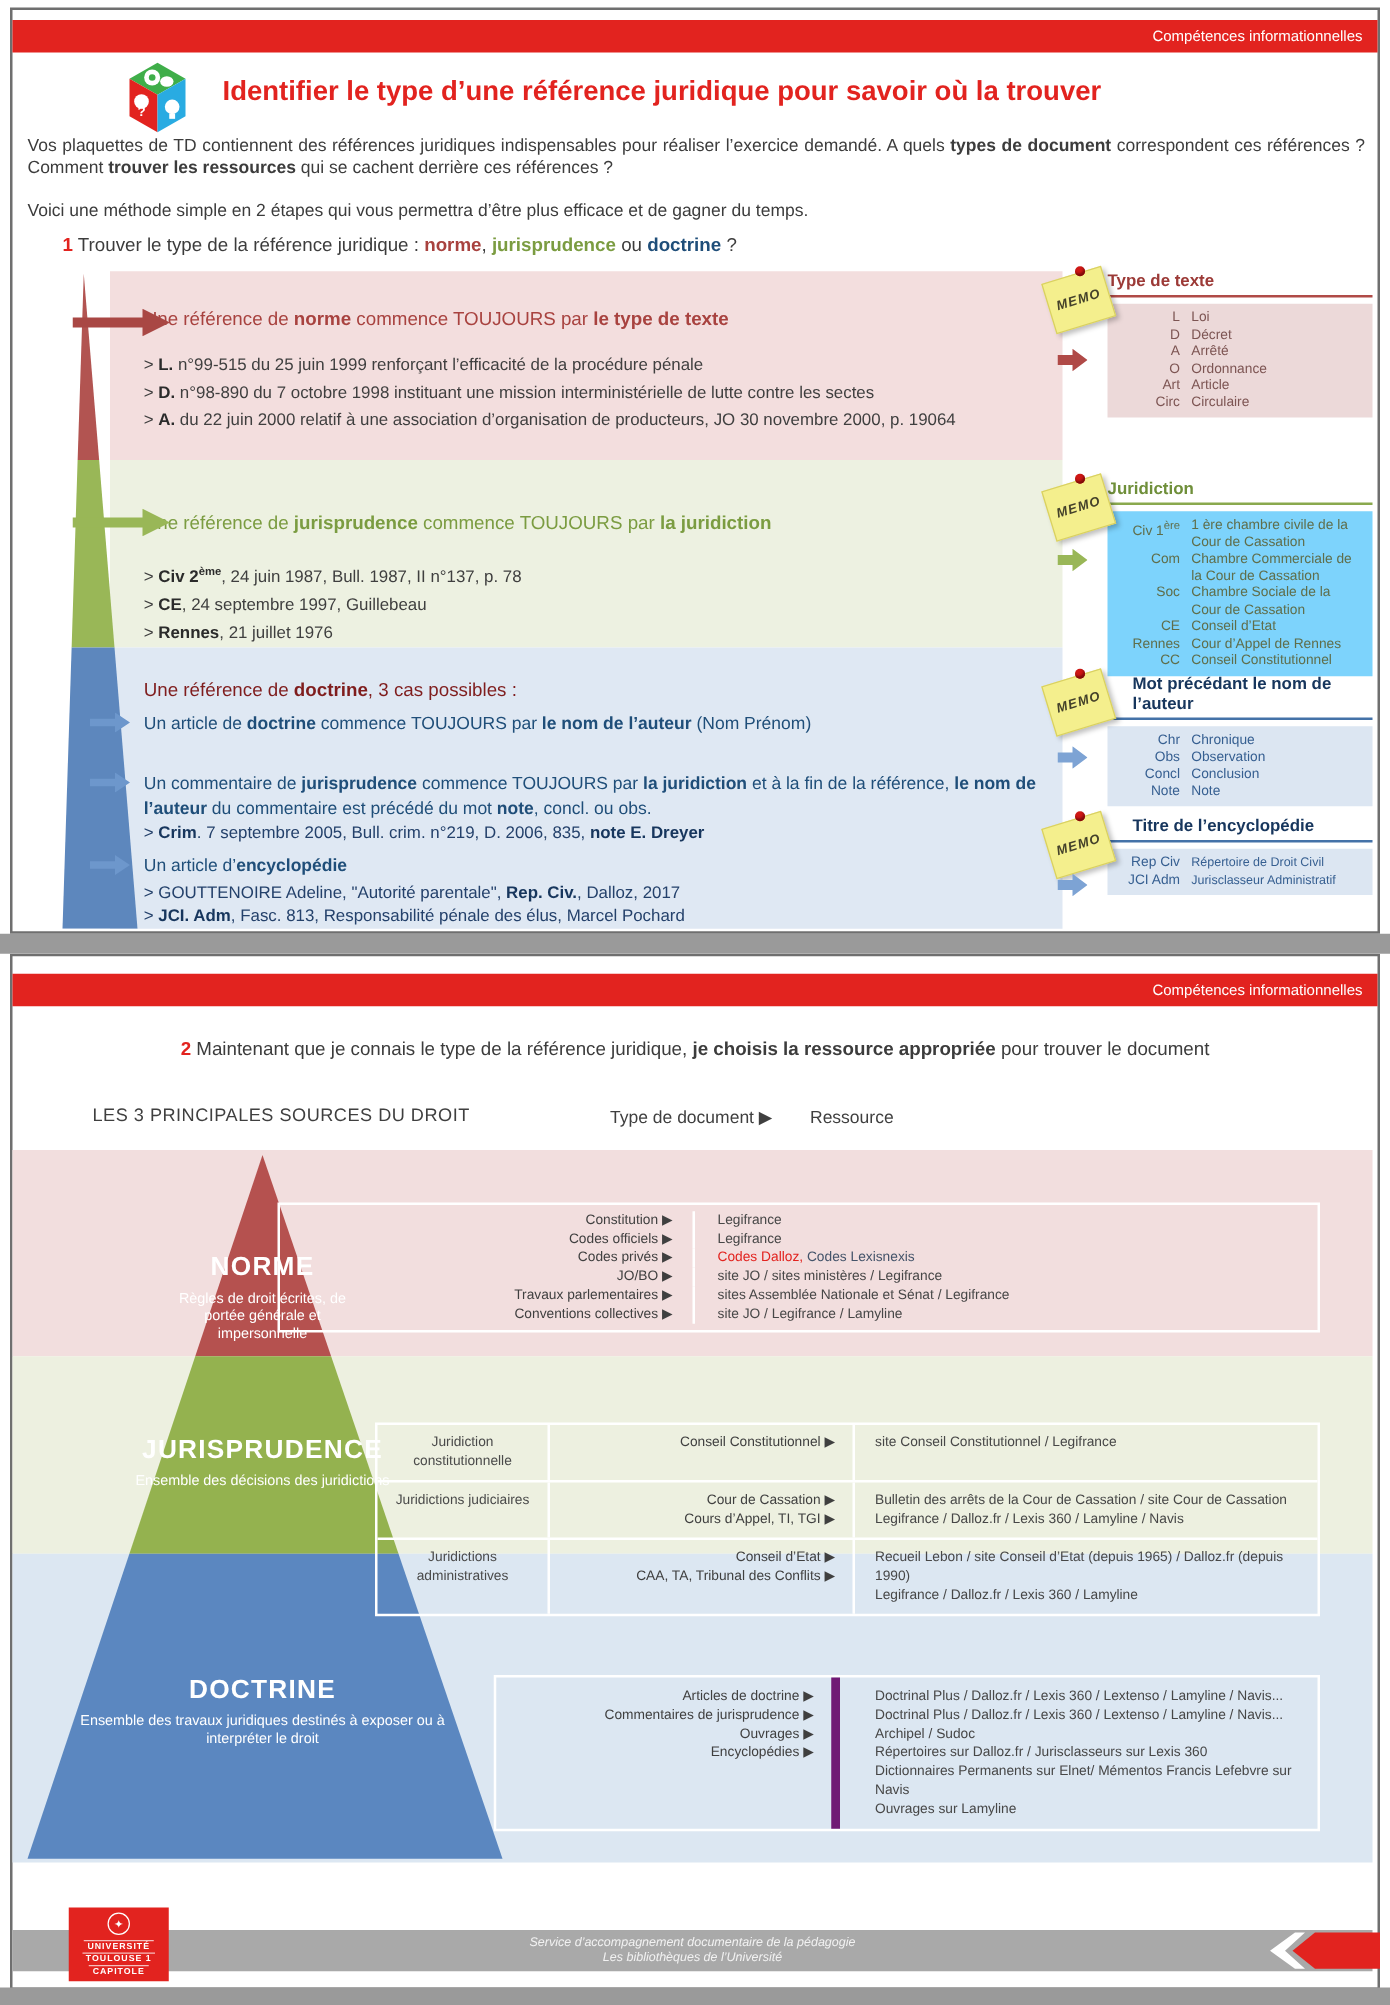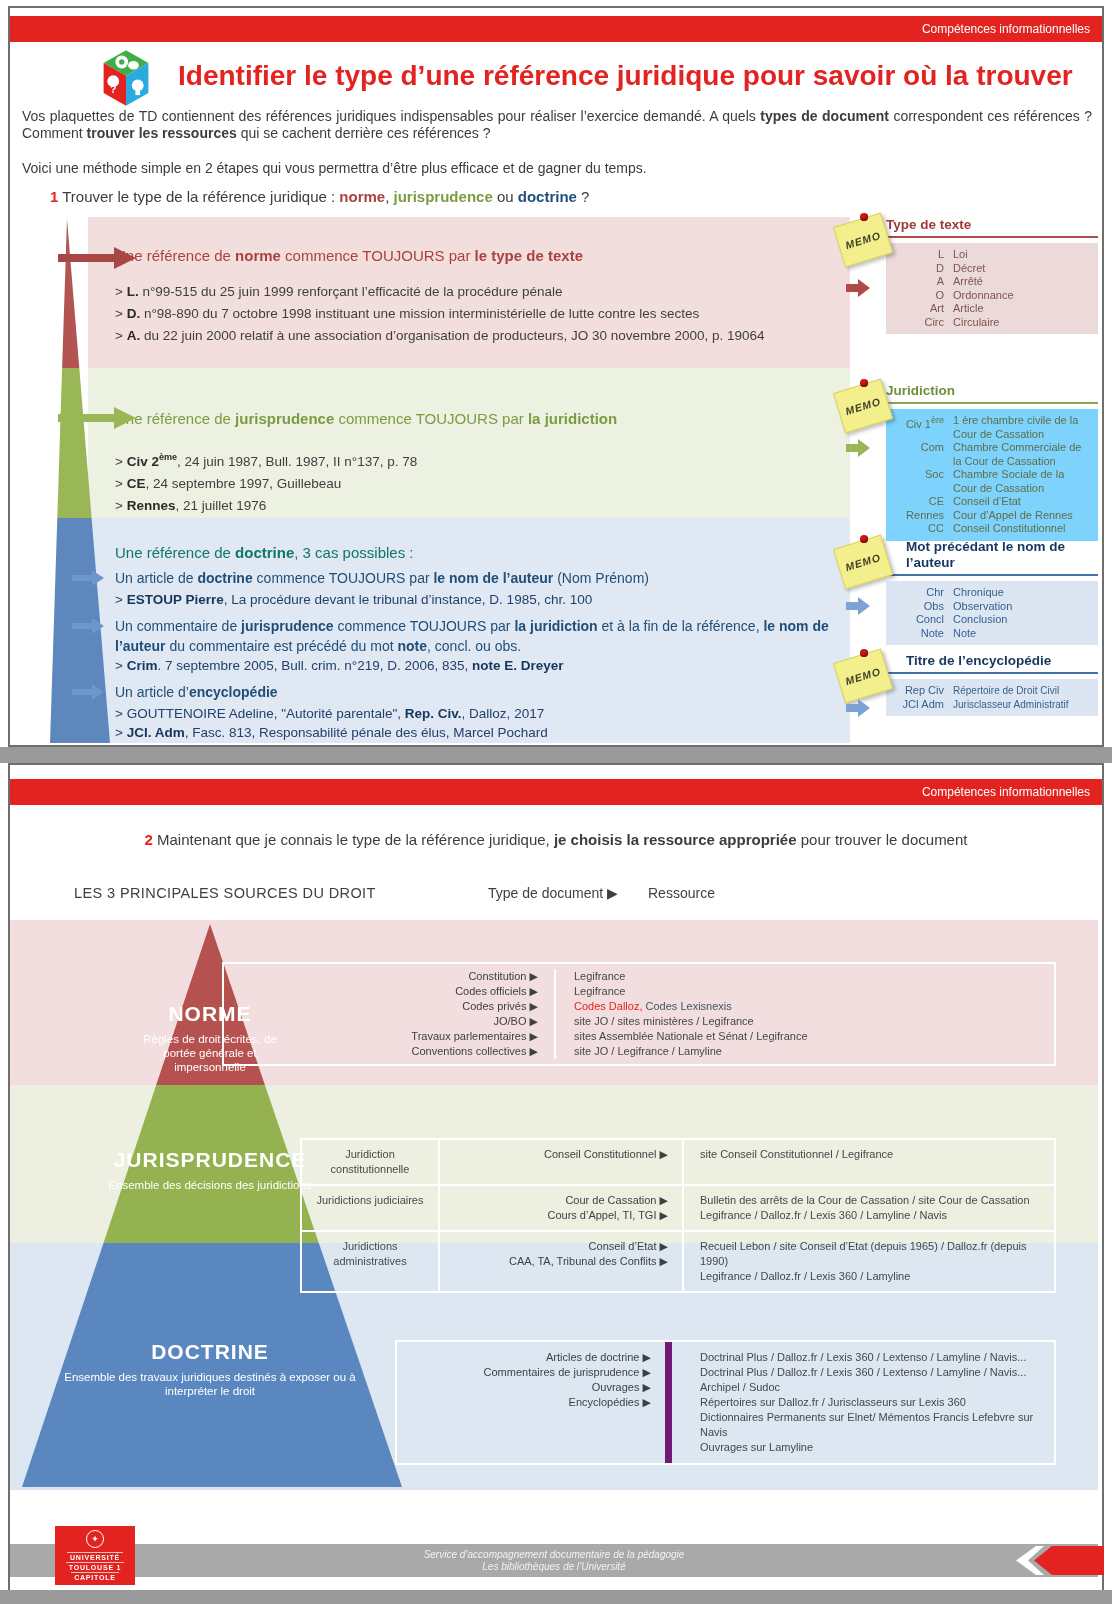--- a/index.html
+++ b/index.html
@@ -18,37 +18,37 @@
   .pagegap{position:absolute;left:0;top:747px;width:1112px;height:16px;background:#9a9a9a;}
   .bottomstrip{position:absolute;left:0;top:1590px;width:1112px;height:14px;background:#9a9a9a;}
 
   .redbar{position:absolute;left:0;right:0;height:26px;background:#e2231f;display:flex;align-items:center;justify-content:flex-end;}
   .redbar .badge{color:#fff;font-size:12px;padding-right:12px;}
   .p1-redbar{top:8px;}
   .p2-redbar{top:14px;}
 
   
   .cube{position:absolute;left:88px;top:38px;}
-  .p1-title{position:absolute;left:168px;top:52px;font-size:28px;font-weight:700;color:#e2231f;margin:0;}
+  .p1-title{position:absolute;left:168px;top:52px;font-size:22px;font-weight:700;color:#e2231f;margin:0;}
   .p1-intro{position:absolute;left:12px;top:100px;width:1070px;font-size:14px;line-height:17px;color:#3c3c3c;text-align:justify;margin:0;}
   .p1-intro2{position:absolute;left:12px;top:152px;width:1070px;font-size:14px;color:#3c3c3c;margin:0;}
   .p1-step{position:absolute;left:40px;top:180px;font-size:15px;color:#3c3c3c;margin:0;}
 
   
   .zone1{position:absolute;left:0;top:209px;width:1088px;height:526px;}
   .band{position:absolute;left:78px;width:762px;}
   .band1{top:0;height:151px;background:#f3dede;}
   .band2{top:151px;height:150px;background:#edf1e1;}
   .band3{top:301px;height:225px;background:#dfe8f3;}
   .pyr1{position:absolute;left:28px;top:0;z-index:2;}
   .bh{position:absolute;left:27px;margin:0;font-size:15px;}
   .bh .b{font-weight:700;}
   .b1h{top:30px;color:#a8423f;}
   .b2h{top:42px;color:#7b9c41;}
-  .b3h{top:26px;color:#0f766e;}
+  .b3h{top:26px;color:#7f1d1d;}
   .exs{position:absolute;left:27px;}
   .exs1{top:64px;}
   .exs2{top:78px;}
   .ex{margin:0;font-size:13.5px;line-height:22px;color:#3f3f3f;}
   .ex .b{color:#2b2b2b;}
   .band3 .case{position:absolute;left:27px;margin:0;font-size:14px;color:#1f4e79;width:720px;line-height:20px;}
   .case1{top:50px;}
   .case2{top:98px;}
   .case3{top:164px;}
   .bex{position:absolute;left:27px;margin:0;font-size:13.5px;color:#24416b;}
@@ -180,21 +180,20 @@
   <p class="ex"><span>&gt; </span><span class="b">Civ 2</span><sup class="b">ème</sup><span>, 24 juin 1987, Bull. 1987, II n°137, p. 78</span></p>
 
   <p class="ex"><span>&gt; </span><span class="b">CE</span><span>, 24 septembre 1997, Guillebeau</span></p>
 
   <p class="ex"><span>&gt; </span><span class="b">Rennes</span><span>, 21 juillet 1976</span></p>
 </div>
     </div>
     <div class="band band3">
       <p class="bh b3h"><span>Une référence de </span><span class="b">doctrine</span><span>, 3 cas possibles :</span></p>
       <p class="case case1"><span>Un article de </span><span class="b">doctrine</span><span> commence TOUJOURS par </span><span class="b">le nom de l’auteur</span><span> (Nom Prénom)</span></p>
-      <p class="bex bex1"><span>&gt; </span><span class="b">ESTOUP Pierre</span><span>, La procédure devant le tribunal d’instance, D. 1985, chr. 100</span></p>
       <p class="case case2"><span>Un commentaire de </span><span class="b">jurisprudence</span><span> commence TOUJOURS par </span><span class="b">la juridiction</span><span> et à la fin de la référence, </span><span class="b">le nom de l’auteur</span><span> du commentaire est précédé du mot </span><span class="b">note</span><span>, concl. ou obs.</span></p>
       <p class="bex bex2"><span>&gt; </span><span class="b">Crim</span><span>. 7 septembre 2005, Bull. crim. n°219, D. 2006, 835, </span><span class="b">note E. Dreyer</span></p>
       <p class="case case3"><span>Un article d’</span><span class="b">encyclopédie</span></p>
       <p class="bex bex3a"><span>&gt; GOUTTENOIRE Adeline, "Autorité parentale", </span><span class="b">Rep. Civ.</span><span>, Dalloz, 2017</span></p>
       <p class="bex bex3b"><span>&gt; </span><span class="b">JCI. Adm</span><span>, Fasc. 813, Responsabilité pénale des élus, Marcel Pochard</span></p>
     </div>
 
     <svg class="pyr1" width="84" height="526" viewBox="0 0 84 526">
       <polygon points="29,2 41.3,151 24.1,151" fill="#b25451"></polygon>
       <polygon points="24.1,151 41.3,151 53.6,301 19.3,301" fill="#99b757"></polygon>

